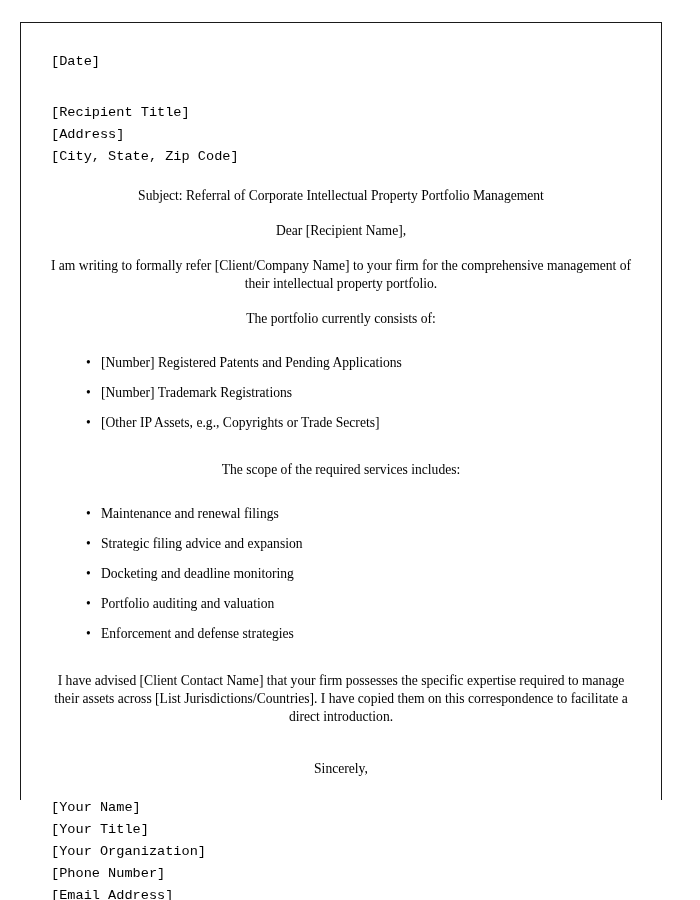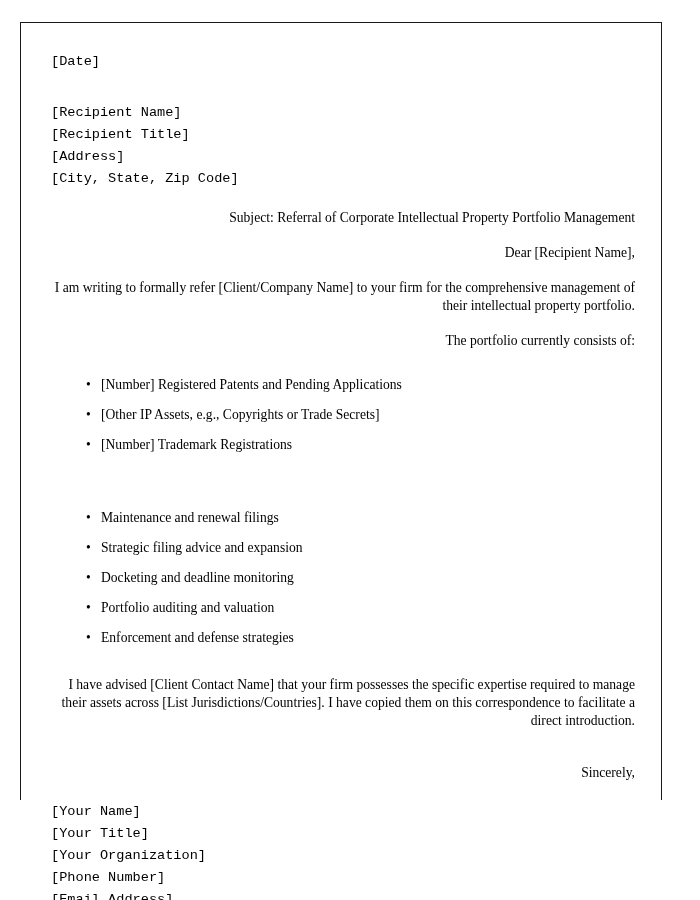--- a/index.html
+++ b/index.html
@@ -50,21 +50,21 @@
     white-space: pre-wrap;
     font-family: Liberation Mono, monospace;
   }
 
   .spacer-lg { height: 25px; }
   .spacer-md { height: 17px; }
   .spacer-sm { height: 14px; }
 
   .para {
     margin: 0;
-    text-align: right;
+    text-align: center;
   }
 
   
   ul.bullets {
     margin: 0;
     padding: 0 0 0 42px;
     list-style: none;
   }
   ul.bullets li {
     position: relative;
@@ -87,21 +87,20 @@
 <div class="page-sheet">
   <div class="letter-body">
 
     <div class="block">
       <p class="line">[Date]</p>
     </div>
 
     <div class="spacer-lg"></div>
 
     <div class="block">
-      <p class="line">[Recipient Name]</p>
       <p class="line">[Recipient Title]</p>
       <p class="line">[Address]</p>
       <p class="line">[City, State, Zip Code]</p>
     </div>
 
     <div class="spacer-md"></div>
 
     <p class="para">Subject: Referral of Corporate Intellectual Property Portfolio Management</p>
 
     <div class="spacer-md"></div>
@@ -113,26 +112,27 @@
     <p class="para">I am writing to formally refer [Client/Company Name] to your firm for the comprehensive management of their intellectual property portfolio.</p>
 
     <div class="spacer-md"></div>
 
     <p class="para">The portfolio currently consists of:</p>
 
     <div class="spacer-sm"></div>
 
     <ul class="bullets">
       <li>[Number] Registered Patents and Pending Applications</li>
+      <li>[Number] Trademark Registrations</li>
       <li>[Other IP Assets, e.g., Copyrights or Trade Secrets]</li>
-      <li>[Number] Trademark Registrations</li>
     </ul>
 
     <div class="spacer-md"></div>
 
+    <p class="para">The scope of the required services includes:</p>
 
     <div class="spacer-sm"></div>
 
     <ul class="bullets">
       <li>Maintenance and renewal filings</li>
       <li>Strategic filing advice and expansion</li>
       <li>Docketing and deadline monitoring</li>
       <li>Portfolio auditing and valuation</li>
       <li>Enforcement and defense strategies</li>
     </ul>

